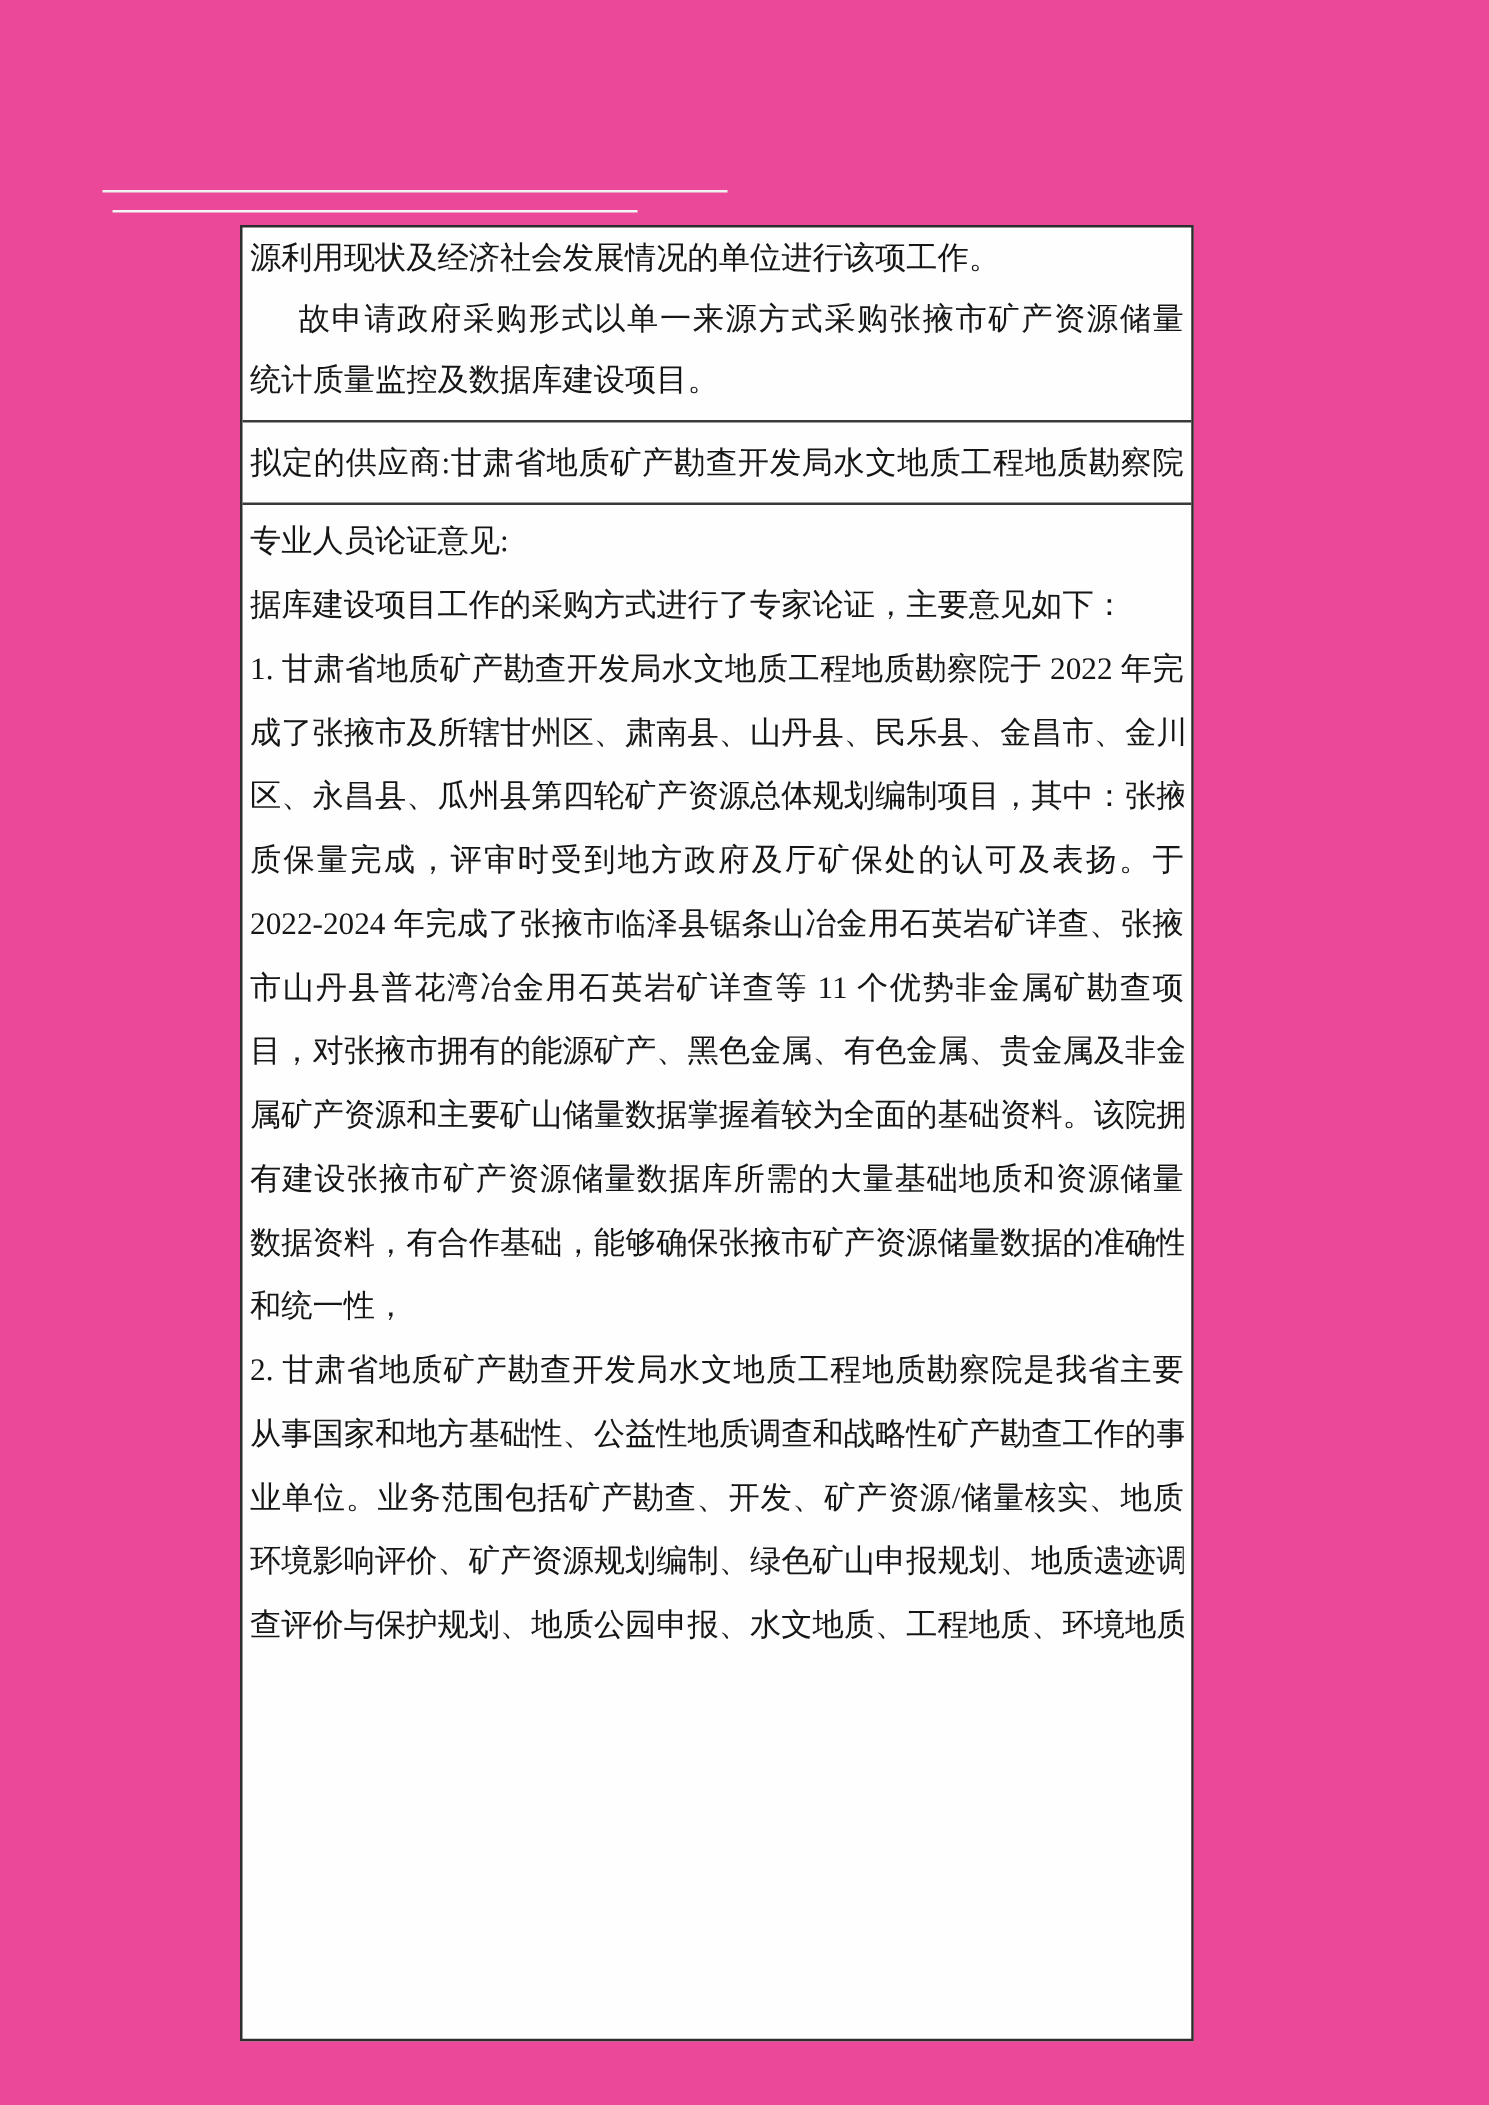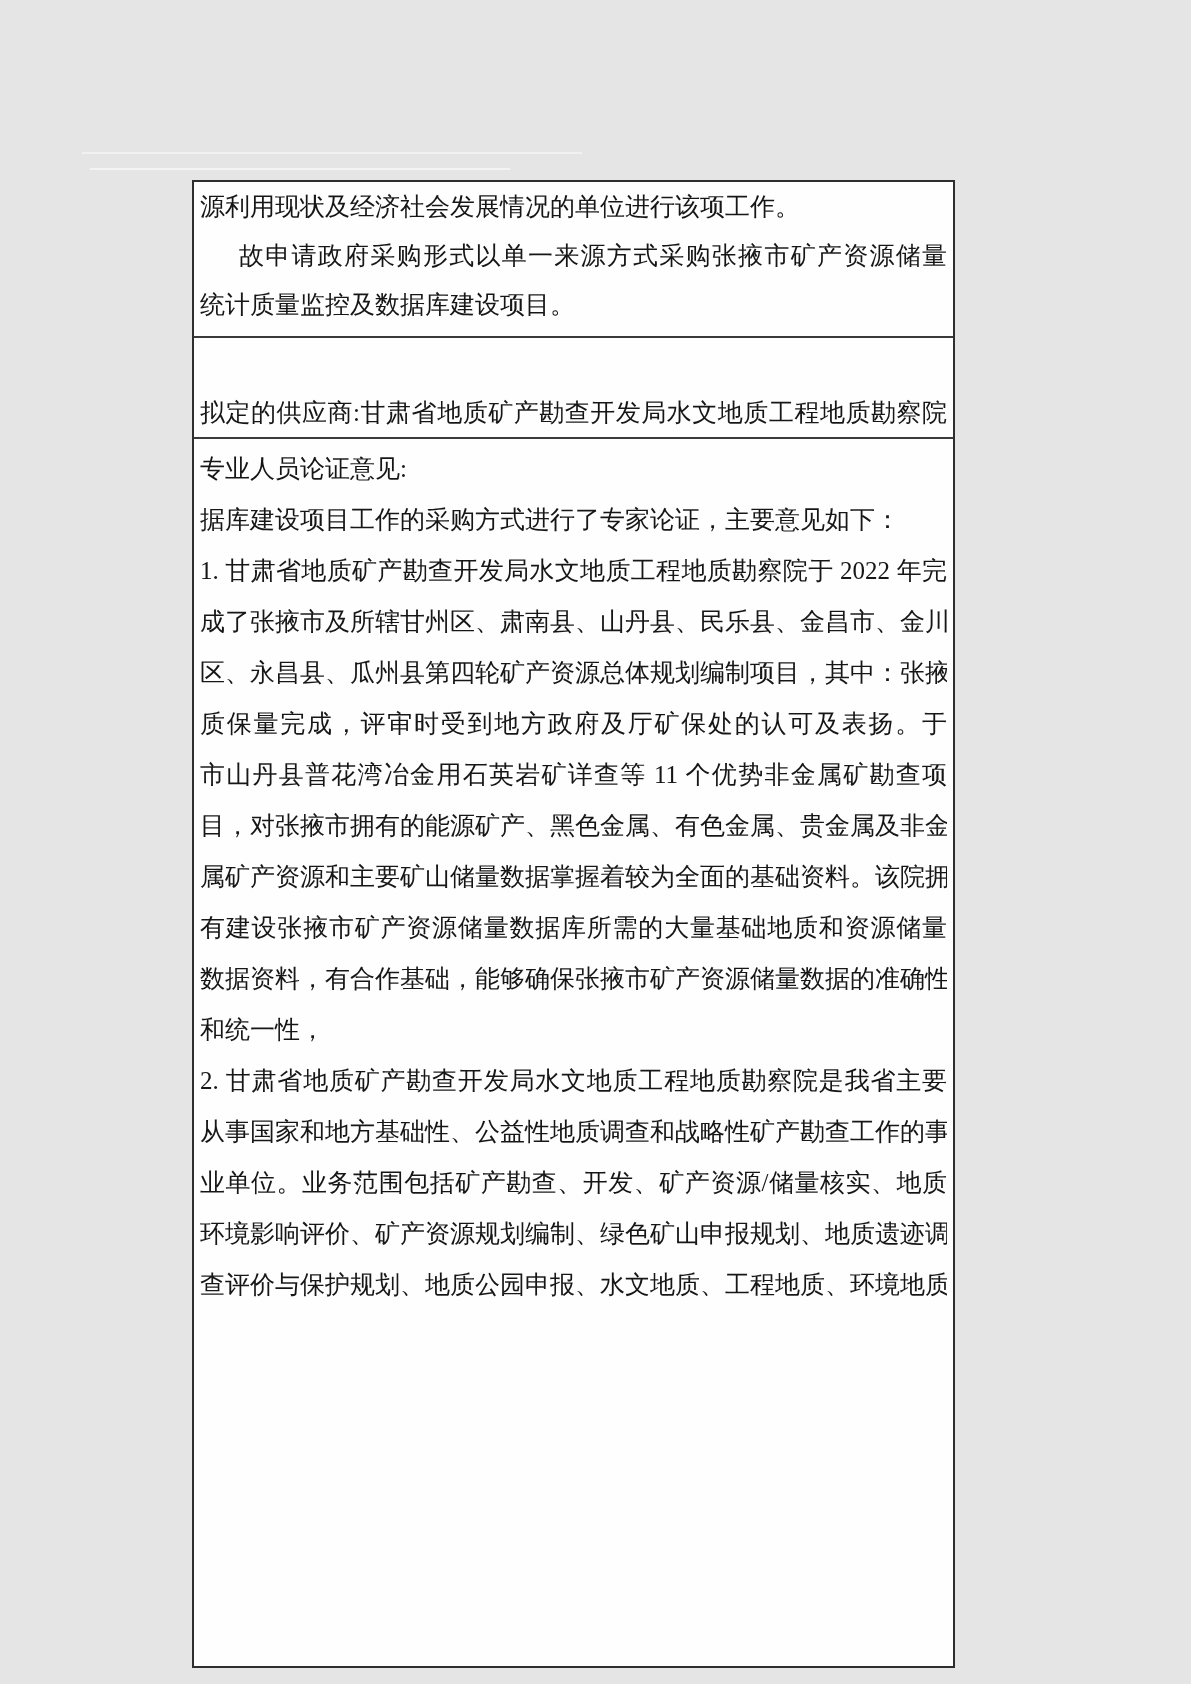--- a/index.html
+++ b/index.html
@@ -4,21 +4,21 @@
 <style>
   html, body {
     margin: 0;
     padding: 0;
     background: #ffffff;
   }
   .page {
     position: relative;
     width: 1191px;
     height: 1684px;
-    background: #e5e5e5;
+    background: #ec4899;
     font-family: "Liberation Serif", "DejaVu Serif", serif;
     color: #161616;
     overflow: hidden;
   }
   
   .streak-1 {
     position: absolute; left: 82px; top: 152px; width: 500px; height: 2px;
     background: #f1f1ef;
   }
   .streak-2 {
@@ -37,24 +37,24 @@
   .row {
     box-sizing: border-box;
     padding: 0 6px;
     overflow: hidden;
   }
   .row + .row {
     border-top: 2px solid #3a3a3a;
   }
   .row-request { height: 154px; }
   .row-supplier {
-    height: 101px;
+    height: 66px;
     display: flex;
     flex-direction: column;
-    justify-content: flex-end;
+    justify-content: center;
   }
   .row-opinion {
     height: 1229px;
     padding-top: 4px;
   }
   .line {
     white-space: nowrap;
     overflow: hidden;
     font-size: 25px;
     letter-spacing: 0px;
@@ -85,20 +85,21 @@
     <div class="row row-supplier">
         <div class="line fill">拟定的供应商:甘肃省地质矿产勘查开发局水文地质工程地质勘察院</div>
       </div>
     <div class="row row-opinion">
         <div class="line">专业人员论证意见:</div>
         <div class="line">据库建设项目工作的采购方式进行了专家论证，主要意见如下：</div>
         <div class="line fill">1. 甘肃省地质矿产勘查开发局水文地质工程地质勘察院于 2022 年完</div>
         <div class="line fill">成了张掖市及所辖甘州区、肃南县、山丹县、民乐县、金昌市、金川</div>
         <div class="line fill">区、永昌县、瓜州县第四轮矿产资源总体规划编制项目，其中：张掖</div>
         <div class="line fill">质保量完成，评审时受到地方政府及厅矿保处的认可及表扬。于</div>
+        <div class="line fill">2022-2024 年完成了张掖市临泽县锯条山冶金用石英岩矿详查、张掖</div>
         <div class="line fill">市山丹县普花湾冶金用石英岩矿详查等 11 个优势非金属矿勘查项</div>
         <div class="line fill">目，对张掖市拥有的能源矿产、黑色金属、有色金属、贵金属及非金</div>
         <div class="line fill">属矿产资源和主要矿山储量数据掌握着较为全面的基础资料。该院拥</div>
         <div class="line fill">有建设张掖市矿产资源储量数据库所需的大量基础地质和资源储量</div>
         <div class="line fill">数据资料，有合作基础，能够确保张掖市矿产资源储量数据的准确性</div>
         <div class="line">和统一性，</div>
         <div class="line fill">2. 甘肃省地质矿产勘查开发局水文地质工程地质勘察院是我省主要</div>
         <div class="line fill">从事国家和地方基础性、公益性地质调查和战略性矿产勘查工作的事</div>
         <div class="line fill">业单位。业务范围包括矿产勘查、开发、矿产资源/储量核实、地质</div>
         <div class="line fill">环境影响评价、矿产资源规划编制、绿色矿山申报规划、地质遗迹调</div>

